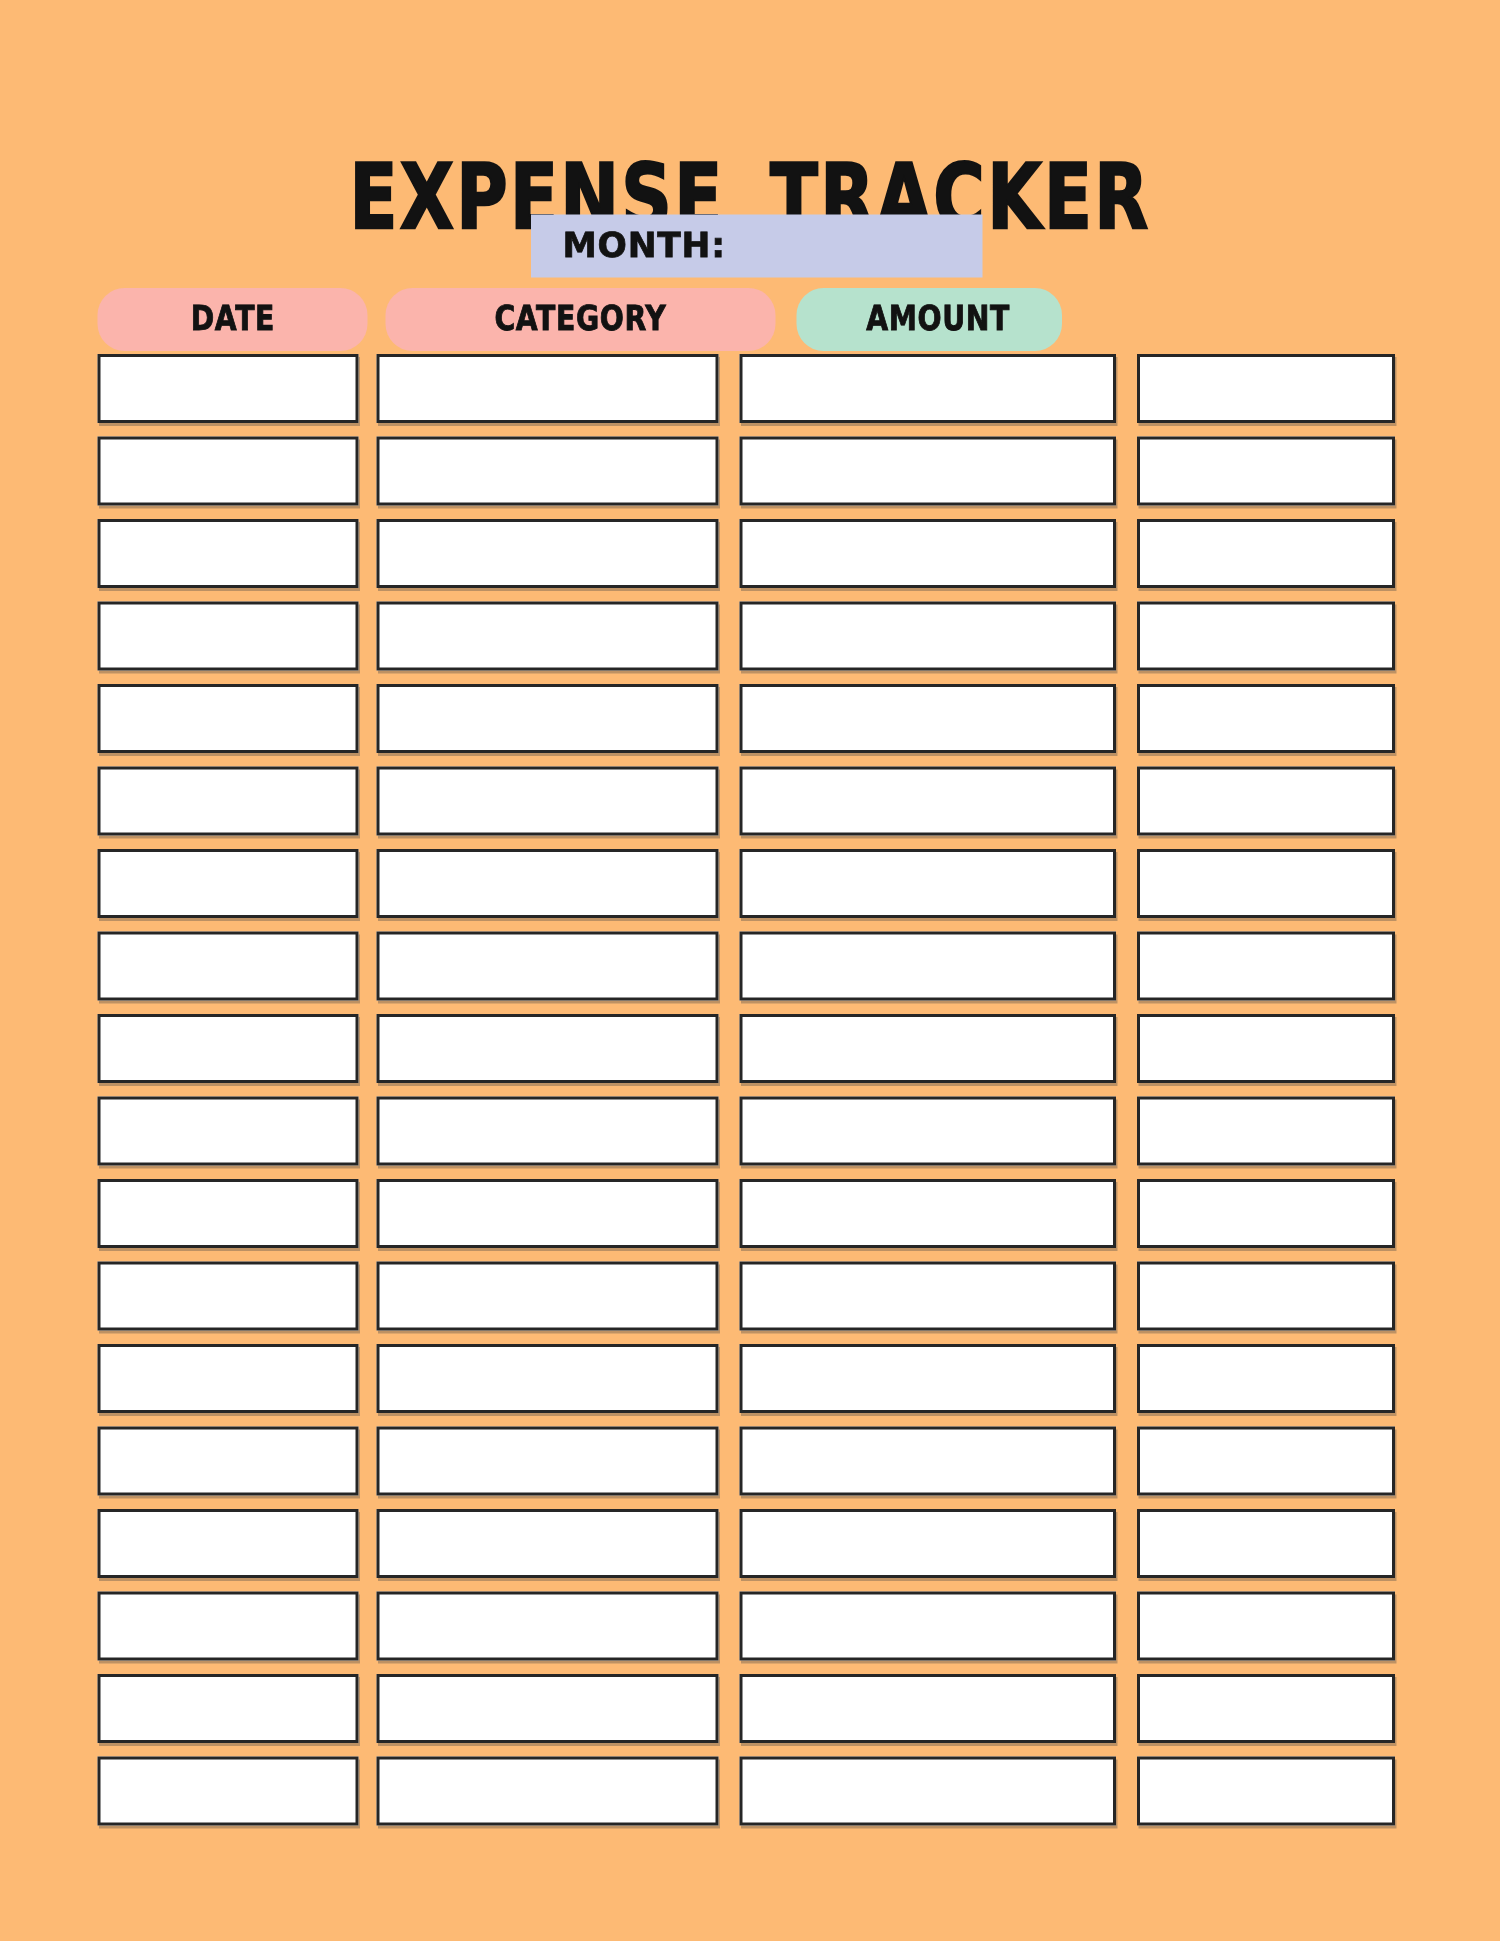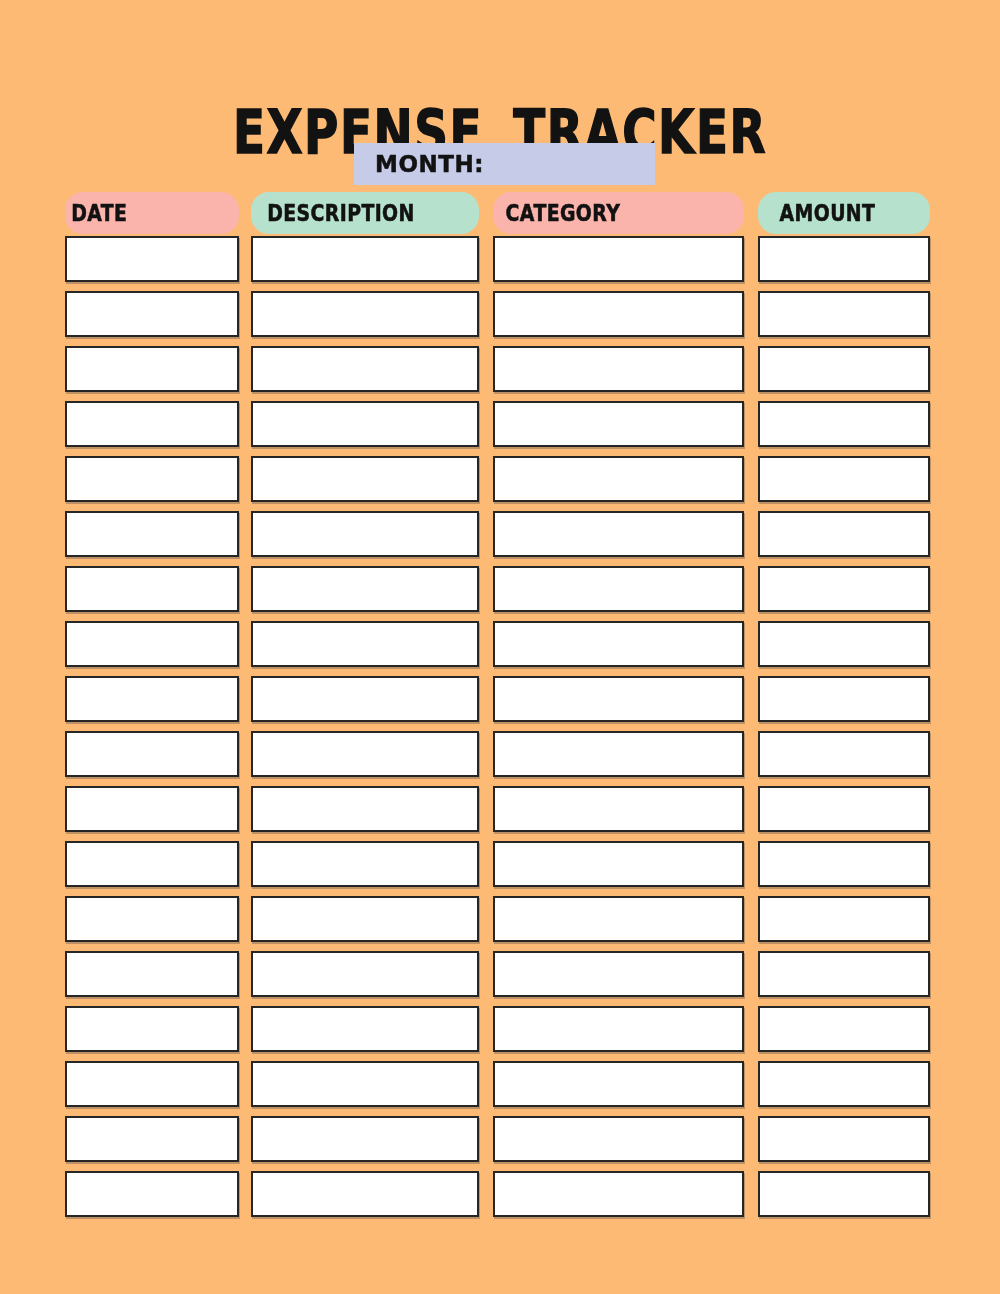--- a/index.html
+++ b/index.html
@@ -46,21 +46,21 @@
     left:65px;top:192px;width:865px;
   }
   .header-row{display:flex;height:42px;margin-bottom:2px;}
   .row{display:flex;height:46px;margin-bottom:9px;}
   .c1{width:180px;margin-right:12px;}
   .c2{width:235px;margin-right:14px;}
   .c3{width:260px;margin-right:14px;}
   .c4{width:177px;margin-right:0;padding-left:11px;}
   .header-cell{
     box-sizing:border-box;
-    display:flex;align-items:center;border-radius:18px;
+    display:flex;align-items:center;justify-content:center;border-radius:18px;
   }
   .header-cell[data-color="pink"]{background:var(--pink,#fbb4ac);}
   .header-cell[data-color="green"]{background:var(--green,#b6e2cd);}
   .header-cell .hlabel{
     font-family:"DejaVu Sans",sans-serif;
     font-weight:bold;
     font-size:23px;
     letter-spacing:0.5px;
     transform:scaleX(0.82);
     -webkit-text-stroke:0.6px var(--ink,#121212);
@@ -83,23 +83,20 @@
   <div class="month-box">
     <span class="month-label">MONTH:</span>
     <span class="month-value"></span>
   </div>
 
   <div class="table">
     <div class="header-row">
       <div class="header-cell c1" data-color="pink">
         <span class="hlabel">DATE</span>
       </div>
-      <div class="header-cell c2" data-color="green">
-        <span class="hlabel">DESCRIPTION</span>
-      </div>
       <div class="header-cell c3" data-color="pink">
         <span class="hlabel">CATEGORY</span>
       </div>
       <div class="header-cell c4" data-color="green">
         <span class="hlabel">AMOUNT</span>
       </div>
     </div>
     <div class="table-body">
         <div class="row">
           <div class="cell c1"></div>

